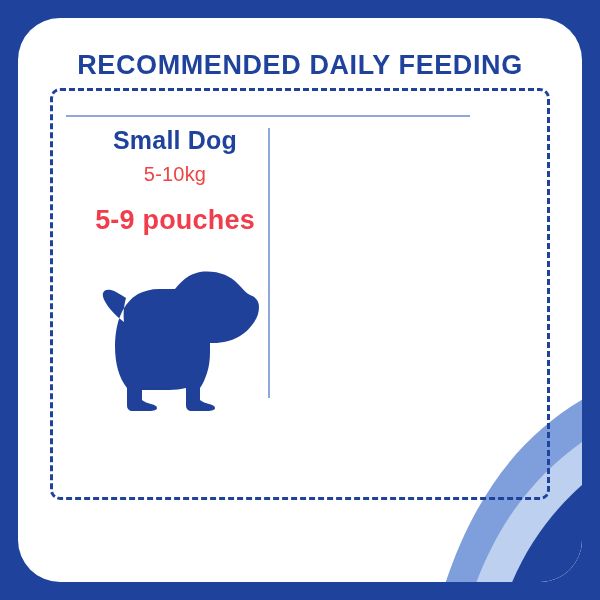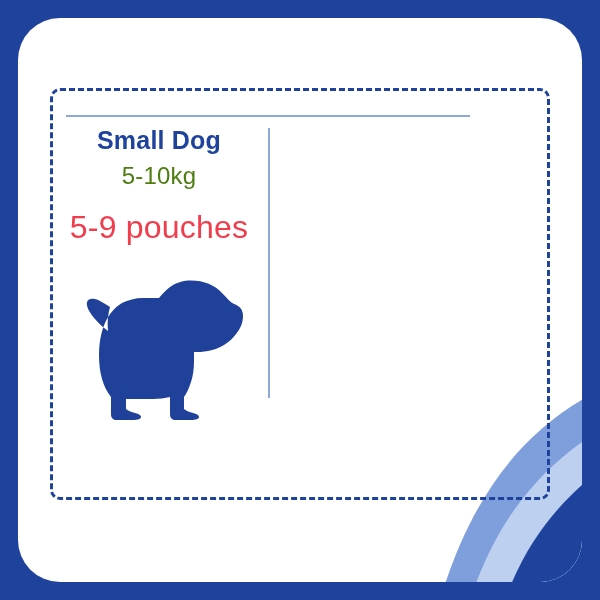--- a/index.html
+++ b/index.html
@@ -76,41 +76,42 @@
     left: 0;
     top: 110px;
     width: 100%;
     display: flex;
   }
   .col {
     width: 50%;
     display: flex;
     flex-direction: column;
     align-items: center;
+    padding-left: 16px;
   }
   .size-name {
     color: #1F439C;
     font-size: 25px;
     font-weight: 900;
     line-height: 1;
     margin-top: 0;
     letter-spacing: 0.2px;
   }
   .weight {
-    color: #4d7c0f;
-    font-size: 24px;
+    color: #ef4444;
+    font-size: 20px;
     font-weight: 400;
     line-height: 1;
     margin-top: 11px;
     letter-spacing: 0.2px;
   }
   .pouches {
     color: #F03C4B;
-    font-size: 32px;
-    font-weight: 400;
+    font-size: 27px;
+    font-weight: 700;
     line-height: 1;
     margin-top: 23px;
     letter-spacing: 0.2px;
   }
   .dog-wrap {
     margin-top: 20px;
     height: 160px;
     display: flex;
     align-items: flex-end;
     justify-content: center;
@@ -125,20 +126,21 @@
   <div class="card">
 
     <svg class="card-wave" viewBox="0 0 600 600">
       <path d="M600 600 L600 390 C520 430 470 500 440 600 Z" fill="#7E9FDC"></path>
       <path d="M600 600 L600 430 C535 470 495 525 470 600 Z" fill="#BDD0F0"></path>
       <path d="M600 600 L600 470 C555 505 525 545 505 600 Z" fill="#1F439C"></path>
     </svg>
 
     <div class="dashed-box"></div>
 
+    <div class="title">RECOMMENDED DAILY FEEDING</div>
 
     <div class="hrule"></div>
     <div class="vrule"></div>
 
     <div class="cols">
 
       <div class="col">
         <div class="size-name">Small Dog</div>
         <div class="weight">5-10kg</div>
         <div class="pouches">5-9 pouches</div>

